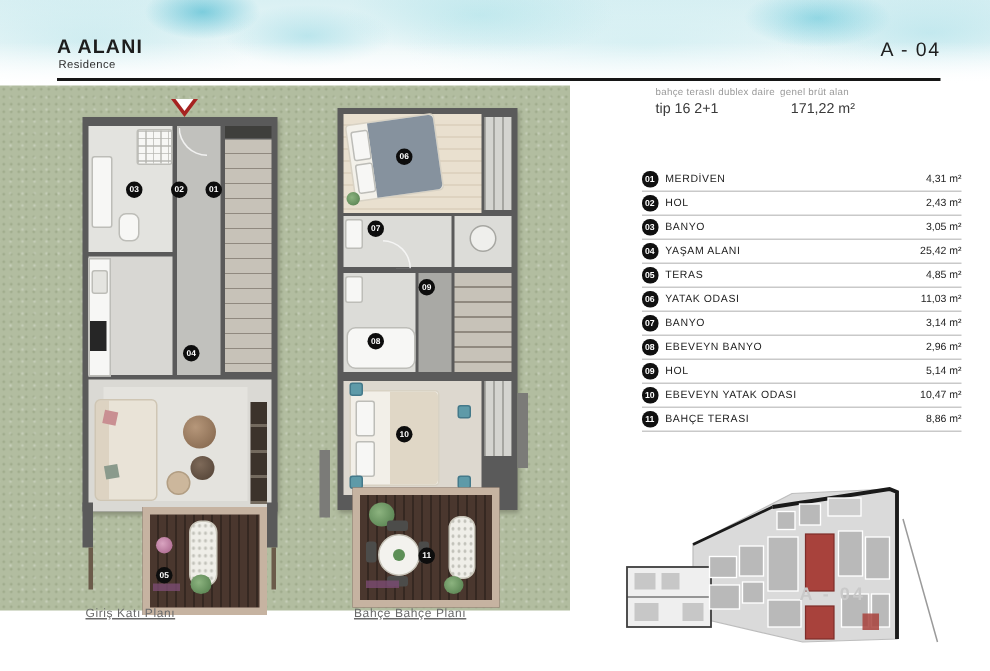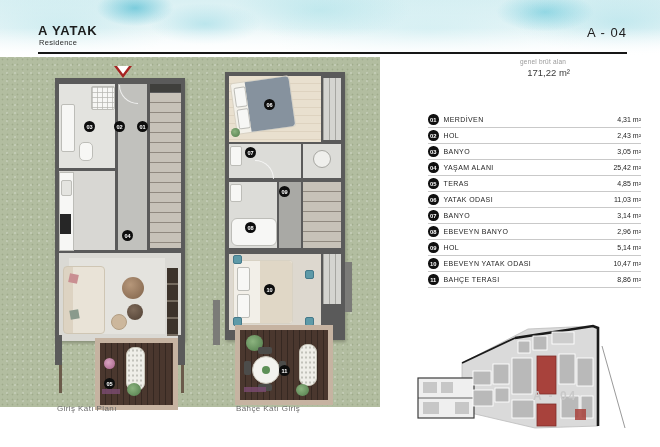--- a/index.html
+++ b/index.html
@@ -53,43 +53,47 @@
   .stairs{background:repeating-linear-gradient(to bottom,#c7c2b8 0 9px,#90897f 9px 10px);}
   .wood-h{background:repeating-linear-gradient(to bottom,#e9e0cf 0 7px,#ded3c0 7px 8px);}
   .deck{position:absolute;border:5px solid #c6b3a1;background:
       repeating-linear-gradient(to right, rgba(0,0,0,0) 0 5px, rgba(0,0,0,.28) 5px 6px),#4a372e;}
   .marker{position:absolute;width:11px;height:11px;border-radius:50%;background:#0d0d0d;color:#fff;
       font-size:5.6px;font-weight:bold;display:flex;align-items:center;justify-content:center;z-index:6;}
   .arc{position:absolute;width:18px;height:18px;border-left:1px solid rgba(250,250,250,.85);
       border-bottom:1px solid rgba(250,250,250,.85);border-radius:0 0 0 100%;z-index:3;}
   .fixture{position:absolute;background:#f7f7f5;border:1px solid #bdbdb8;border-radius:2px;}
   .plant{position:absolute;border-radius:50%;background:radial-gradient(circle at 40% 40%,#8cb37f,#4f7a49);}
-  .caption{position:absolute;font-size:8px;color:#6a6a6a;letter-spacing:.4px;}
+  .caption{position:absolute;font-size:8px;color:#6a6a6a;letter-spacing:.4px;text-decoration:underline;}
 
   .entry-arrow{position:absolute;width:0;height:0;border-left:9px solid transparent;
       border-right:9px solid transparent;border-top:12px solid #a62321;z-index:5;}
   .entry-arrow:after{content:"";position:absolute;left:-6px;top:-12px;width:0;height:0;
       border-left:6px solid transparent;border-right:6px solid transparent;border-top:8px solid #fff;}
 
   .teal-dot{position:absolute;width:7px;height:7px;border-radius:2px;background:#5e9aa8;border:1px solid #44798a;}
   .closet{background:#d4d4d0;background-image:repeating-linear-gradient(to right,rgba(120,120,115,.5) 0 1px,rgba(0,0,0,0) 1px 6px);}
   .statue{position:absolute;background:#efeee8;border-radius:8px;border:1px solid #c9c6ba;
       background-image:radial-gradient(rgba(150,150,140,.5) .6px, rgba(0,0,0,0) 1.3px);background-size:4px 5px;}
 </style>
 </head>
 <body>
 
 <div class="page">
 
   <div class="watercolor"></div>
-  <div class="block-title">A YATAK</div>
+  <div class="block-title">A ALANI</div>
   <div class="block-subtitle">Residence</div>
   <div class="unit-code">A - 04</div>
   <div class="divider"></div>
 
+  <div class="info-type">
+    <div class="info-label">bahçe teraslı dublex daire</div>
+    <div class="info-value">tip 16 2+1</div>
+  </div>
   <div class="info-area">
     <div class="info-label">genel brüt alan</div>
     <div class="info-value">171,22 m²</div>
   </div>
 
   <div class="room-list">
     <div class="room-row">
         <span class="num">01</span>
         <span class="rname">MERDİVEN</span>
         <span class="rarea">4,31 m²</span>
@@ -254,21 +258,21 @@
     <div class="floor" style="left:4px;top:57px;width:22px;height:5px;background:#7a4b72;opacity:.8;"></div>
   </div>
 
   <div class="marker" style="left:264px;top:99px;">06</div>
   <div class="marker" style="left:245px;top:147px;">07</div>
   <div class="marker" style="left:279px;top:186px;">09</div>
   <div class="marker" style="left:245px;top:222px;">08</div>
   <div class="marker" style="left:264px;top:284px;">10</div>
   <div class="marker" style="left:279px;top:365px;">11</div>
 
-  <div class="caption" style="left:236px;top:404px;">Bahçe Katı Giriş</div>
+  <div class="caption" style="left:236px;top:404px;">Bahçe Bahçe Planı</div>
 
   <svg class="abs" style="left:415px;top:316px;" width="240" height="124" viewBox="0 0 240 124">
 
     <polygon points="47,47 113,13 178,10 183,12 183,110 120,112 47,95" fill="#dadada" stroke="#bdbdbd" stroke-width="0.8"></polygon>
 
     <polyline points="100,22 178,10 183,12 183,110" fill="none" stroke="#1a1a1a" stroke-width="2.6"></polyline>
     <polyline points="47,47 100,22" fill="none" stroke="#1a1a1a" stroke-width="1.8"></polyline>
     <line x1="187" y1="30" x2="210" y2="112" stroke="#9a9a9a" stroke-width="1"></line>
 
     <g>

